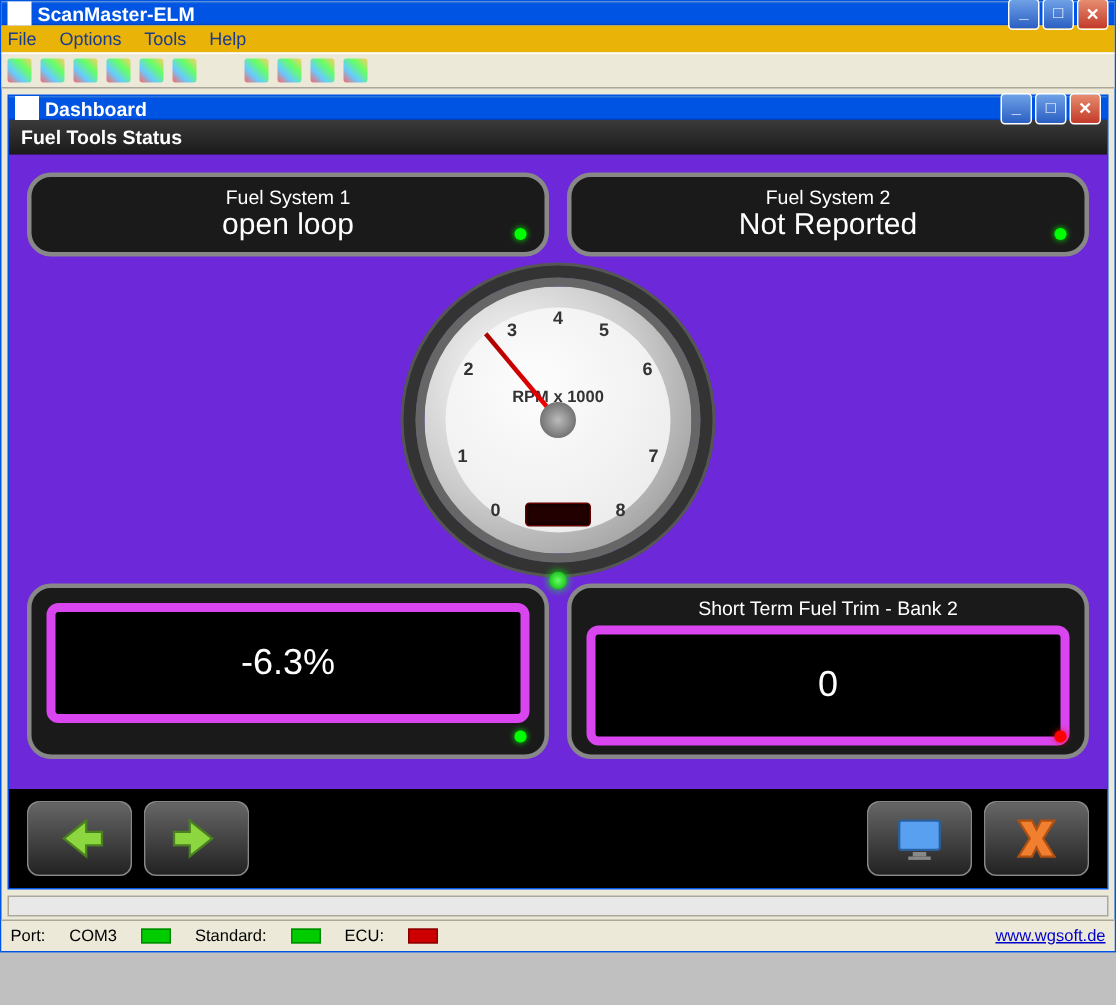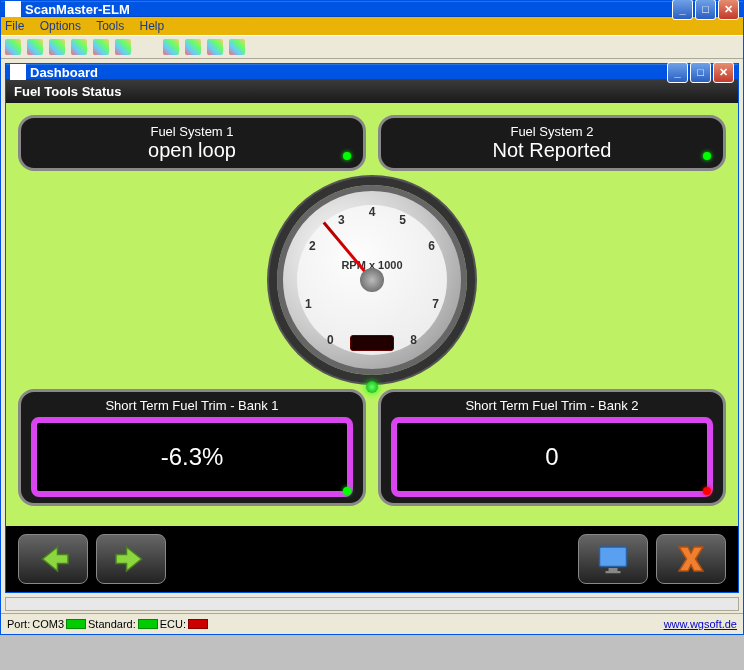--- a/index.html
+++ b/index.html
@@ -22,21 +22,21 @@
 
 .inner-window { margin: 4px; border: 1px solid #0054e3; }
 .dashboard-body { background: #000; padding: 0; }
 
 .tabs { display: flex; background: linear-gradient(#4a4a4a,#1a1a1a); height: 28px; }
 .tab { flex: 1; text-align: center; color: #fff; font-size: 13px; font-weight: bold; line-height: 28px; cursor: pointer; border-right: 1px solid #555; }
 .tab.active { background: linear-gradient(#4a8cff,#1a5fe0); border-radius: 12px; margin: 2px; line-height: 24px; }
 
 .section-title { background: linear-gradient(#3a3a3a,#1a1a1a); color: #fff; font-size: 13px; font-weight: bold; padding: 4px 8px; }
 
-.content { background: #bef264; padding: 12px; }
+.content { background: #6d28d9; padding: 12px; }
 
 .panel-row { display: flex; gap: 12px; margin-bottom: 8px; }
 .panel { flex: 1; background: #1a1a1a; border: 3px solid #888; border-radius: 16px; position: relative; padding: 6px 10px; text-align: center; }
 .panel .label { color: #fff; font-size: 13px; }
 .panel .value-box { background: #000; border: 6px solid #d946ef; border-radius: 8px; margin-top: 4px; padding: 20px; color: #fff; }
 .panel .big-value { color: #fff; font-size: 20px; }
 .panel .dot { position: absolute; bottom: 8px; right: 12px; width: 8px; height: 8px; border-radius: 50%; }
 .dot.green { background: #0f0; box-shadow: 0 0 4px #0f0; }
 .dot.red { background: #f00; box-shadow: 0 0 4px #f00; }
 
@@ -48,21 +48,21 @@
 .needle { position: absolute; top: 50%; left: 50%; width: 3px; height: 75px; background: linear-gradient(#f00,#a00); transform-origin: top center; transform: translate(-50%,0) rotate(140deg); z-index: 4; }
 .gauge-tick { position: absolute; font-size: 12px; color: #333; font-weight: bold; }
 .gauge-digital { position: absolute; bottom: 18px; left: 50%; transform: translateX(-50%); background: #200; border: 1px solid #600; border-radius: 3px; width: 44px; height: 16px; box-shadow: inset 0 0 3px #000; }
 .gauge-led { position: absolute; bottom: -24px; left: 50%; transform: translateX(-50%); width: 12px; height: 12px; border-radius: 50%; background: radial-gradient(#6f6,#0a0); box-shadow: 0 0 6px #0f0; }
 
 .bottom-btns { display: flex; padding: 8px 12px; gap: 8px; background: #000; }
 .arrow-btn { width: 70px; height: 50px; border-radius: 8px; background: linear-gradient(#666,#222); border: 1px solid #888; display: flex; align-items: center; justify-content: center; cursor: pointer; }
 .arrow-btn svg { width: 36px; height: 36px; }
 .spacer { flex: 1; }
 
-.statusbar { background: #ece9d8; border-top: 1px solid #aca899; font-size: 11px; padding: 4px 6px; display: flex; align-items: center; gap: 2px; }
+.statusbar { background: #ece9d8; border-top: 1px solid #aca899; font-size: 11px; padding: 4px 6px; display: flex; align-items: center; gap: 16px; }
 .statusbar .led { width: 20px; height: 10px; display: inline-block; }
 .led.green { background: #0c0; border: 1px solid #080; }
 .led.red { background: #c00; border: 1px solid #800; }
 .statusbar a { color: #00c; margin-left: auto; text-decoration: underline; cursor: pointer; }
 .thin-scroll { height: 14px; background: #e8e8e8; border: 1px solid #aca899; margin: 0 4px 2px; }
 </style>
 </head>
 <body>
 
 <div class="outer-window">
@@ -137,21 +137,20 @@
             <div class="gauge-tick" style="bottom:22px;right:44px">8</div>
             <div class="needle"></div>
             <div class="gauge-center"></div>
             <div class="gauge-digital"></div>
             <div class="gauge-led"></div>
           </div>
         </div>
 
         <div class="panel-row" style="margin-top:8px">
           <div class="panel">
-            <div class="label">Short Term Fuel Trim - Bank 1</div>
             <div class="value-box"><span style="font-size:24px">-6.3%</span></div>
             <div class="dot green"></div>
           </div>
           <div class="panel">
             <div class="label">Short Term Fuel Trim - Bank 2</div>
             <div class="value-box"><span style="font-size:24px">0</span></div>
             <div class="dot red"></div>
           </div>
         </div>
       </div>

